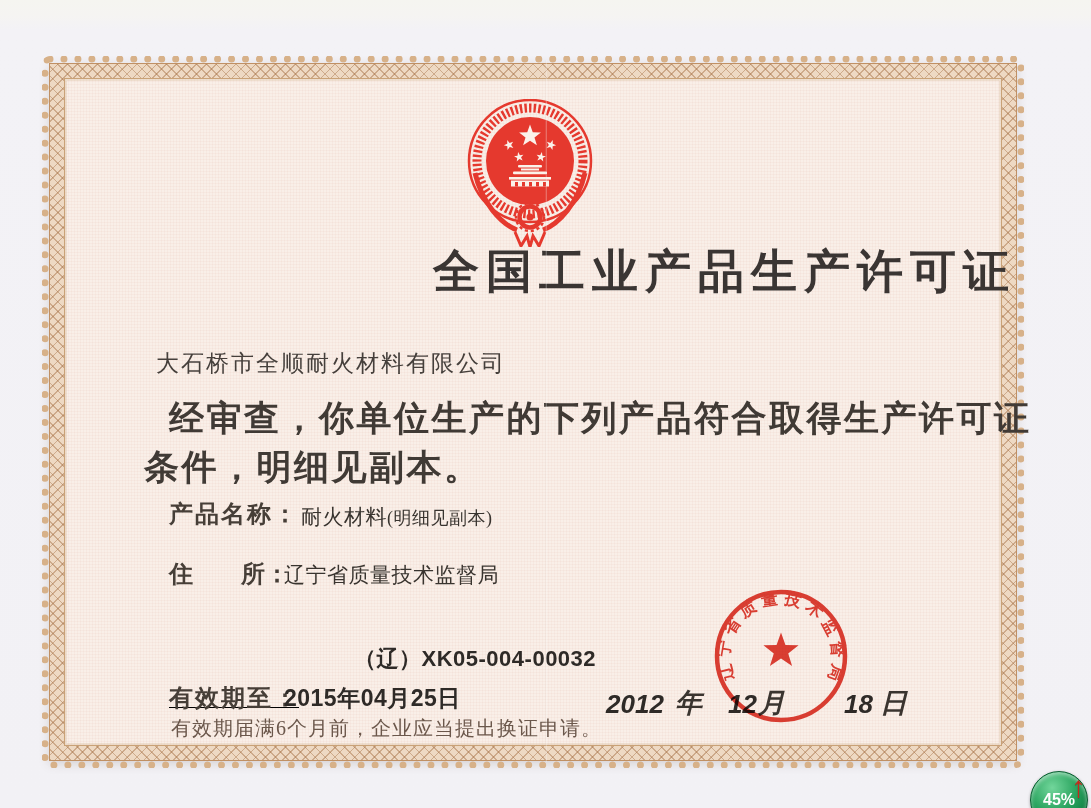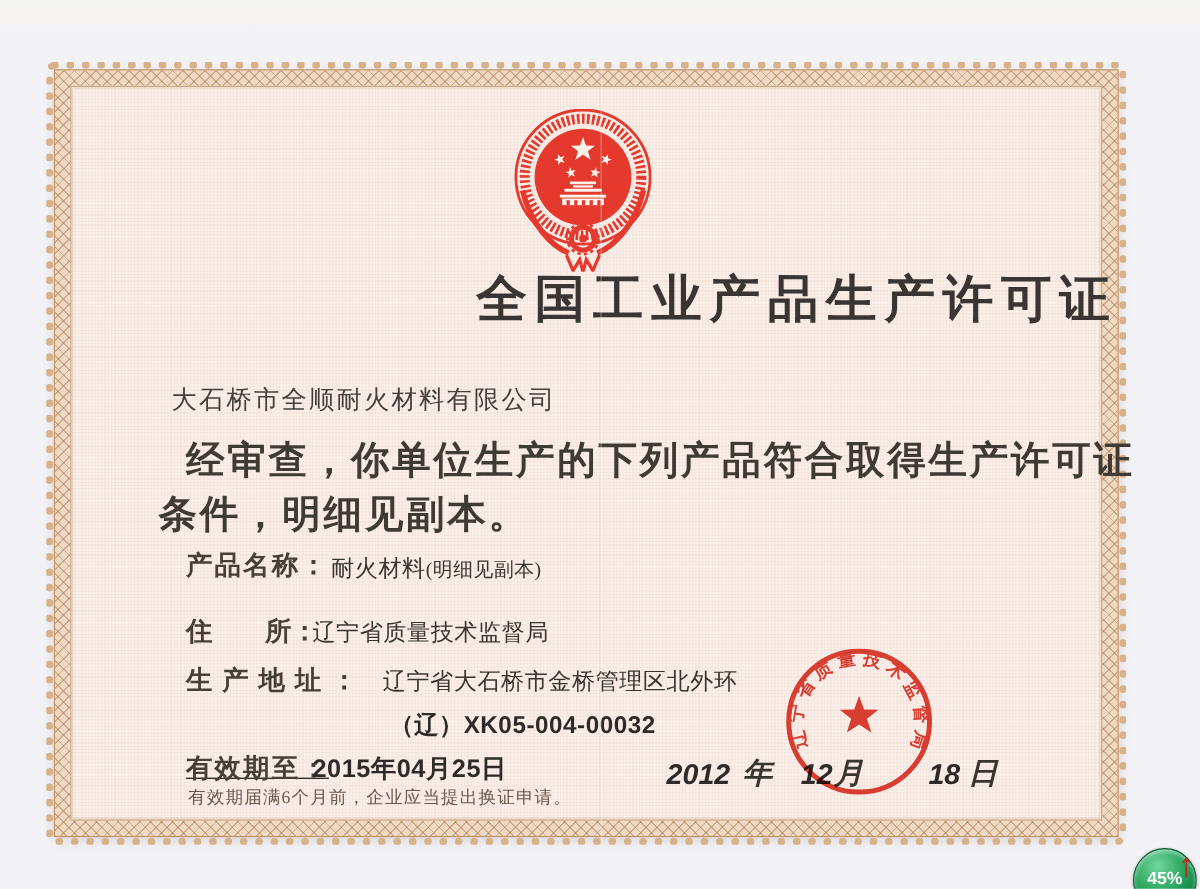--- a/index.html
+++ b/index.html
@@ -53,21 +53,21 @@
   .ls2{letter-spacing:2px;}
   .ls9{letter-spacing:9px;}
   .row1{top:434px;}  .row1 .val{left:132px;top:5px;}
   .row1 .val small{font-size:18px;}
   .row2{top:494px;}  .row2 .val{left:115px;top:3px;}
   .row3{top:538px;}  .row3 .val{left:179px;top:3px;}
   .row4{top:579px;}  .row4 .val{left:185px;top:1px;font-weight:bold;font-size:22px;
         font-family:"Liberation Sans","DejaVu Sans",sans-serif;color:#2e2a27;}
   .row5{top:618px;text-decoration:underline;}  .row5 .val{left:115px;top:1px;font-weight:bold;font-size:23px;
         font-family:"Liberation Sans","DejaVu Sans",sans-serif;color:#2e2a27;}
-  .note{left:121px;top:651px;font-size:16px;letter-spacing:1px;color:#6b574b;}
+  .note{left:121px;top:651px;font-size:20px;letter-spacing:1px;color:#6b574b;}
   
   .dateline{left:0;top:621px;width:100%;height:34px;}
   .dateline span{position:absolute;font-style:italic;}
   .d-num{font-family:"Liberation Sans","DejaVu Sans",sans-serif;font-weight:bold;
          font-size:26px;color:#2e2a27;top:4px;}
   .d-unit{font-size:27px;font-weight:bold;color:#3a342f;top:0;}
   .d-year{left:556px;} .d-yu{left:625px;}
   .d-month{left:678px;} .d-mu{left:708px;}
   .d-day{left:794px;} .d-du{left:830px;}
   
@@ -135,24 +135,20 @@
   <div class="abs stmt stmt2">条件，明细见副本。</div>
 
   <div class="abs row row1">
     <span class="lbl ls2">产品名称：</span>
     <span class="val"><span>耐火材料</span><small>(明细见副本)</small></span>
   </div>
   <div class="abs row row2">
     <span class="lbl ls0">住　　所：</span>
     <span class="val">辽宁省质量技术监督局</span>
   </div>
-  <div class="abs row row3">
-    <span class="lbl ls9">生产地址：</span>
-    <span class="val">辽宁省大石桥市金桥管理区北外环</span>
-  </div>
   <div class="abs row row4">
     <span class="val">（辽）XK05-004-00032</span>
   </div>
   <div class="abs row row5">
     <span class="lbl ls2">有效期至：</span>
     <span class="val">2015年04月25日</span>
   </div>
 
   <div class="abs note">有效期届满6个月前，企业应当提出换证申请。</div>
 

